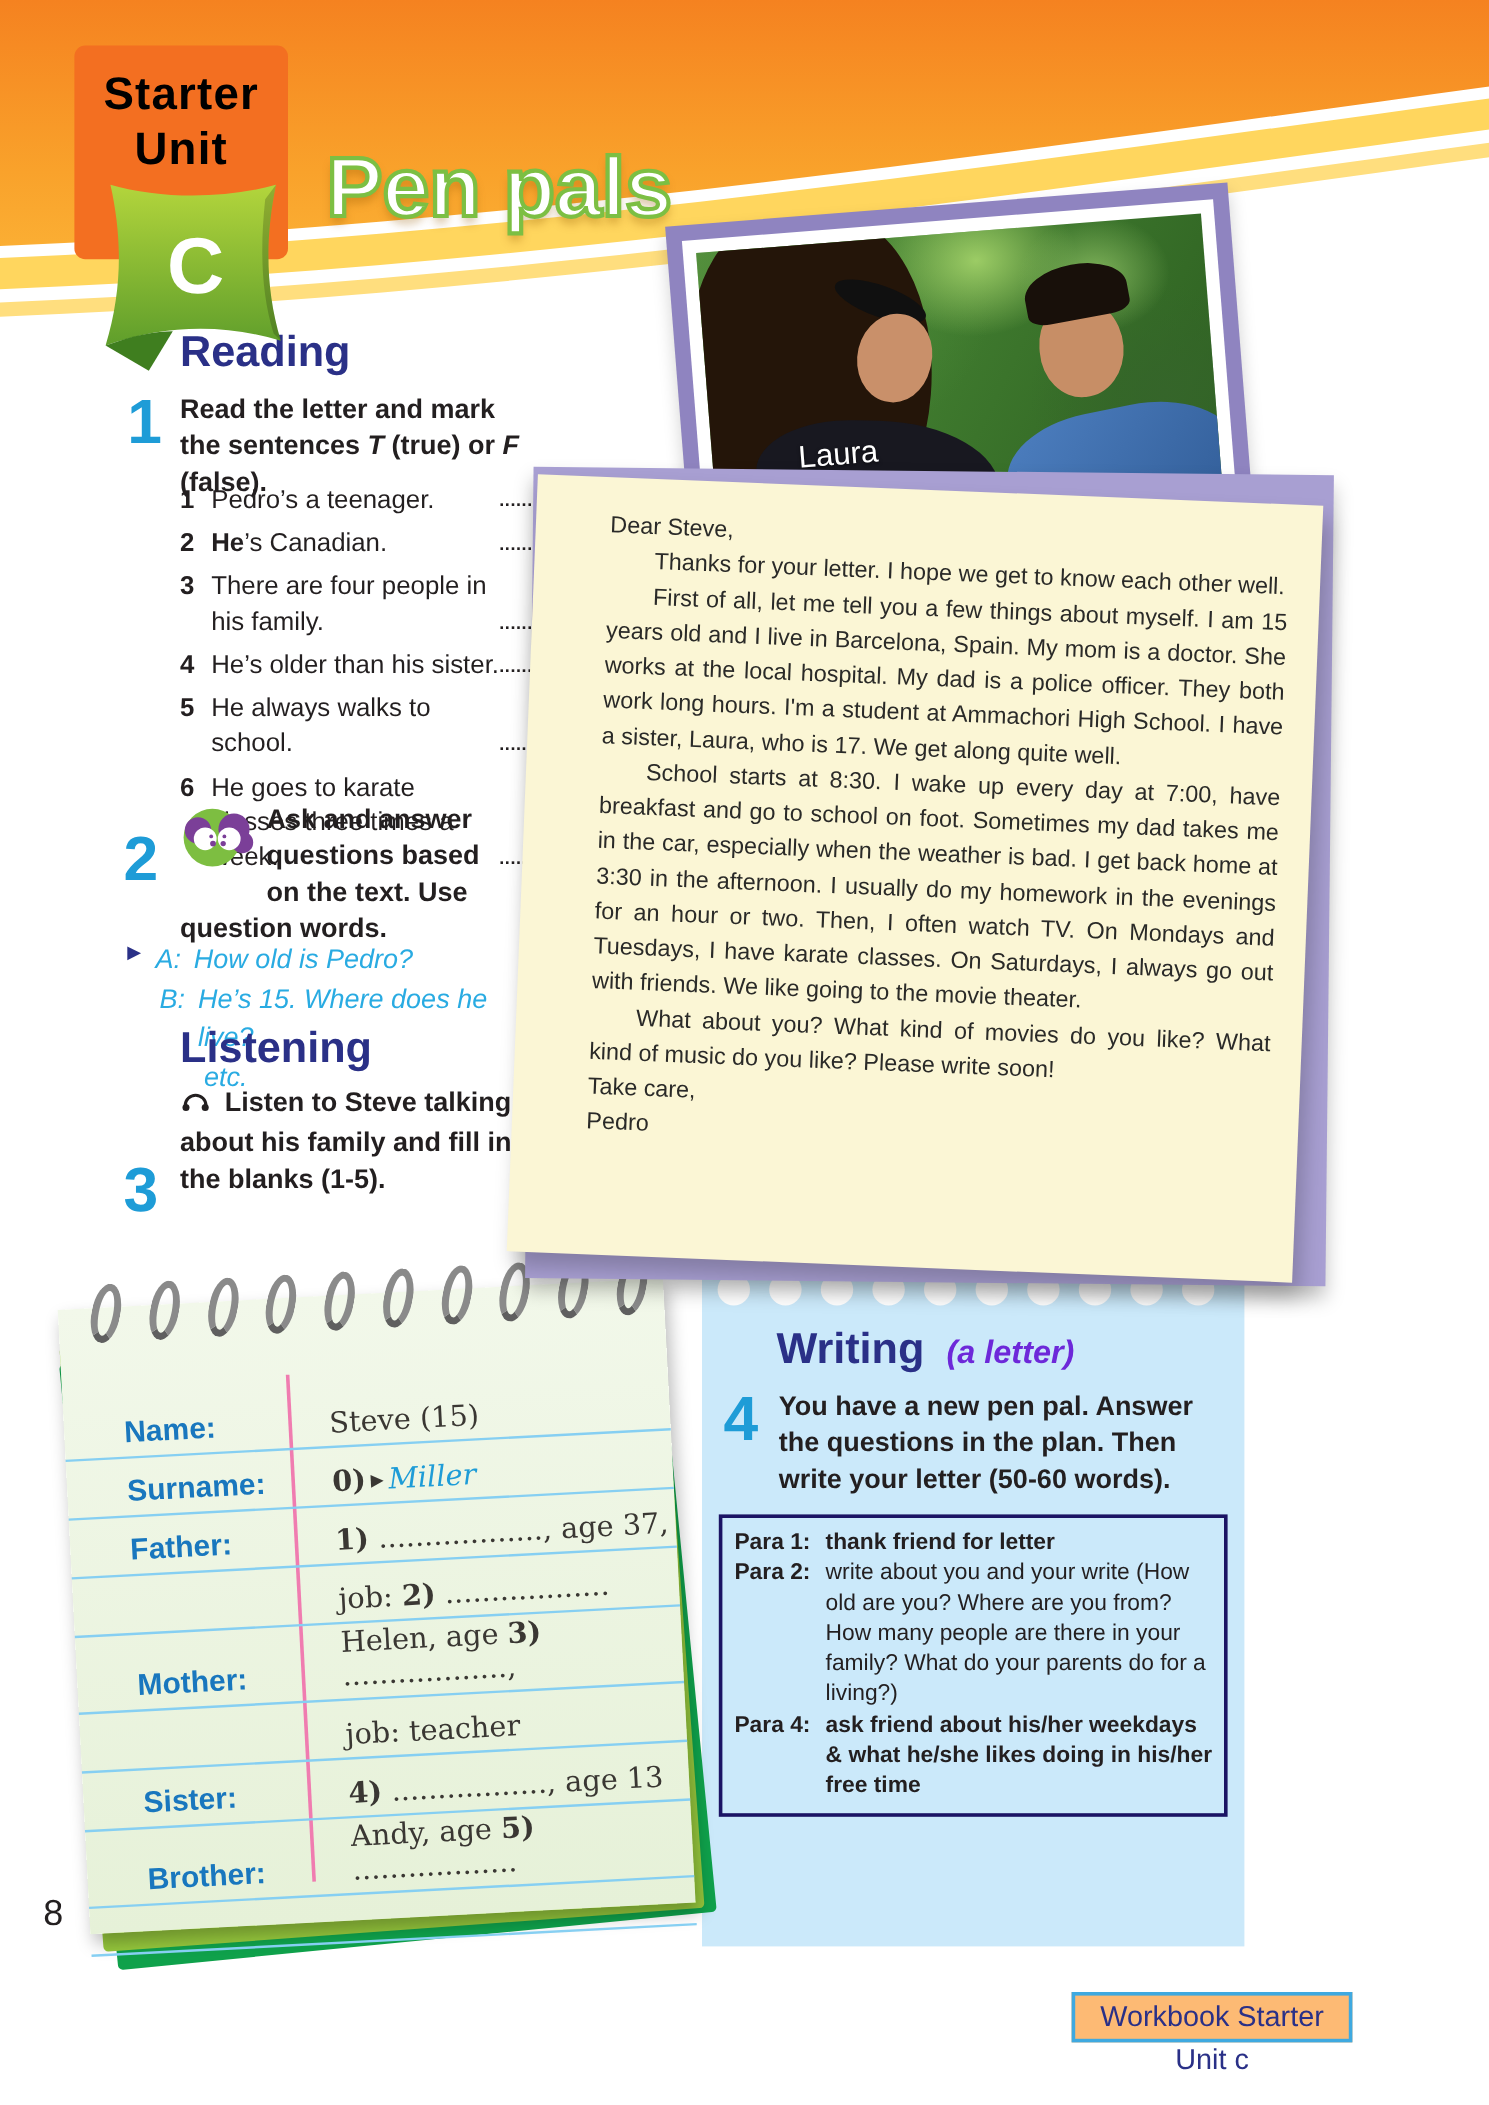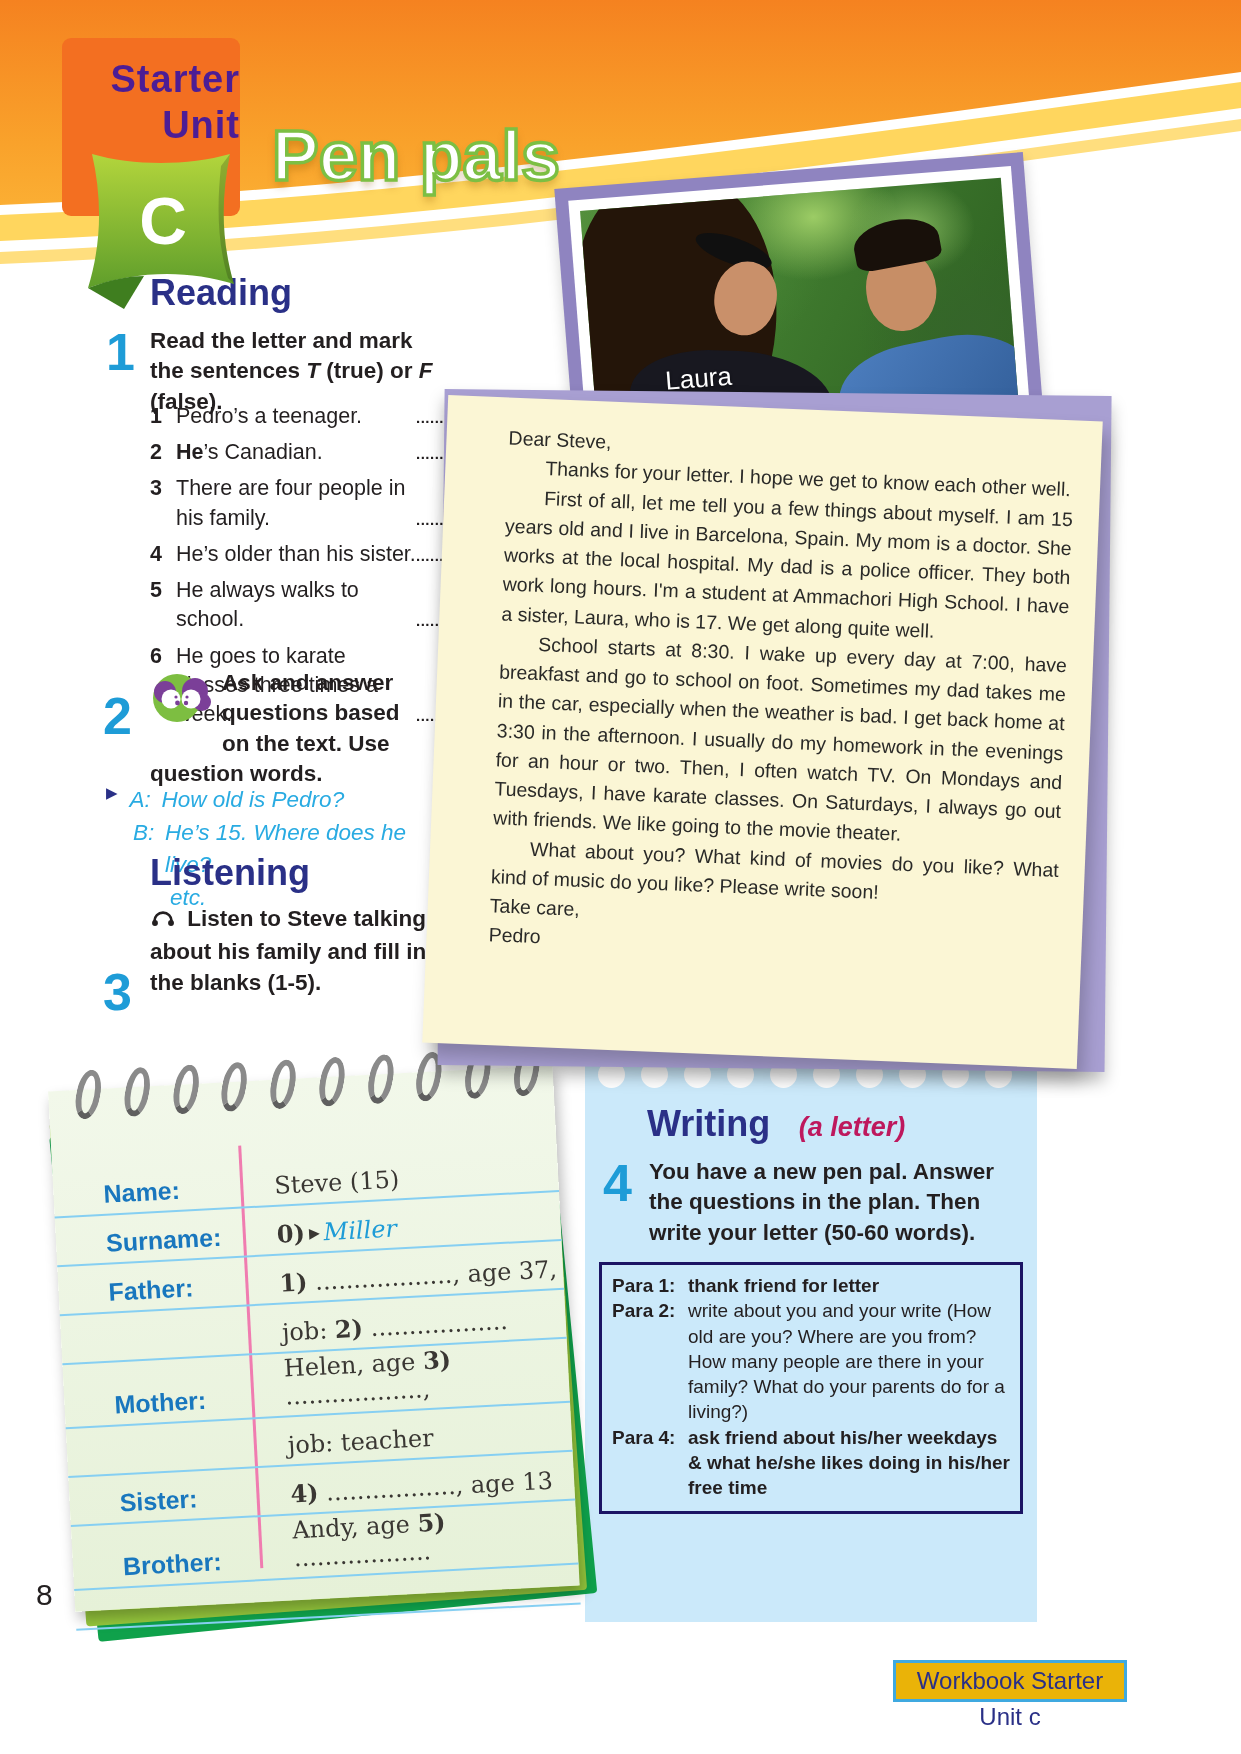--- a/index.html
+++ b/index.html
@@ -9,21 +9,21 @@
     background:#ffffff; font-family:"Liberation Sans", sans-serif; color:#231F20;
   }
   .abs { position:absolute; }
 
   
   .banner-svg { left:0; top:0; z-index:5; }
   .unit-box {
     left:62px; top:38px; width:178px; height:178px; background:#F36F21;
     border-radius:9px; z-index:6; text-align:center; padding-top:18px;
   }
-  .unit-box .uline { color:#4c1d95; font-size:38px; font-weight:bold; line-height:46px; letter-spacing:1px;text-align:right; }
+  .unit-box .uline { color:#000000; font-size:38px; font-weight:bold; line-height:46px; letter-spacing:1px; }
   .badge-svg { left:78px; top:146px; z-index:7; }
   .badge-letter { font:bold 66px "Liberation Sans", sans-serif; fill:#ffffff; }
   .page-title {
     left:272px; top:116px; z-index:8; font-size:70px; font-weight:bold; color:#ffffff;
     -webkit-text-stroke:3.5px #7CBF43; letter-spacing:0;
     text-shadow:0 6px 8px rgba(150,90,0,.38);
   }
 
   
   .sec-title { font-size:36px; font-weight:bold; color:#2A3087; }
@@ -118,35 +118,35 @@
   .nv-blue { color:#1E9CD7; font-style:italic; }
   .nv-arrow { font-family:"Liberation Sans",sans-serif; font-size:14px; vertical-align:3px; margin:0 4px; }
   .pink-line { position:absolute; left:187px; top:64px; bottom:34px; width:3px; background:#F07CB0; }
 
   
   .writing { left:585px; top:1052px; width:452px; height:570px; background:#CBE9FA; z-index:10; }
   .garland { display:flex; gap:16px; padding:9px 0 0 13px; }
   .gdot { width:27px; height:27px; border-radius:50%; background:#fff; flex:none; }
   .writing-title-row { margin:15px 0 0 62px; }
   .writing-title { display:inline; font-size:36px; font-weight:bold; color:#2A3087; }
-  .writing-sub { display:inline; font-size:27px; font-style:italic; font-weight:600; color:#be185d; margin-left:24px; }
+  .writing-sub { display:inline; font-size:27px; font-style:italic; font-weight:600; color:#6d28d9; margin-left:14px; }
   .ex4 { display:flex; margin-top:12px; }
   .ex4-num { margin-left:18px; width:44px; flex:none; }
   .ex4-text { width:372px; margin-left:2px; }
   .plan { margin:14px 14px 0 14px; border:3px solid #1B1464; padding:8px 10px 10px 10px;
     font-size:19px; line-height:1.33; }
   .plan-row { display:flex; }
   .plan-label { width:76px; flex:none; font-weight:bold; }
   .plan-text { flex:1; }
   .p-bold { font-weight:bold; }
   .p-it { }
 
   
   .page-num { left:36px; top:1578px; font-size:30px; }
-  .footer-box { left:893px; top:1660px; width:234px; height:42px; background:#eab308;
+  .footer-box { left:893px; top:1660px; width:234px; height:42px; background:#fdba74;
     border:3px solid #3FA9E0; color:#2A3087; font-size:24px; text-align:center; line-height:36px; }
 </style>
 </head>
 <body>
 
 <div class="page">
 
   <svg class="abs banner-svg" width="1241" height="320" viewBox="0 0 1241 320">
     <defs>
       <linearGradient id="og" x1="0" y1="0" x2="0" y2="1">

